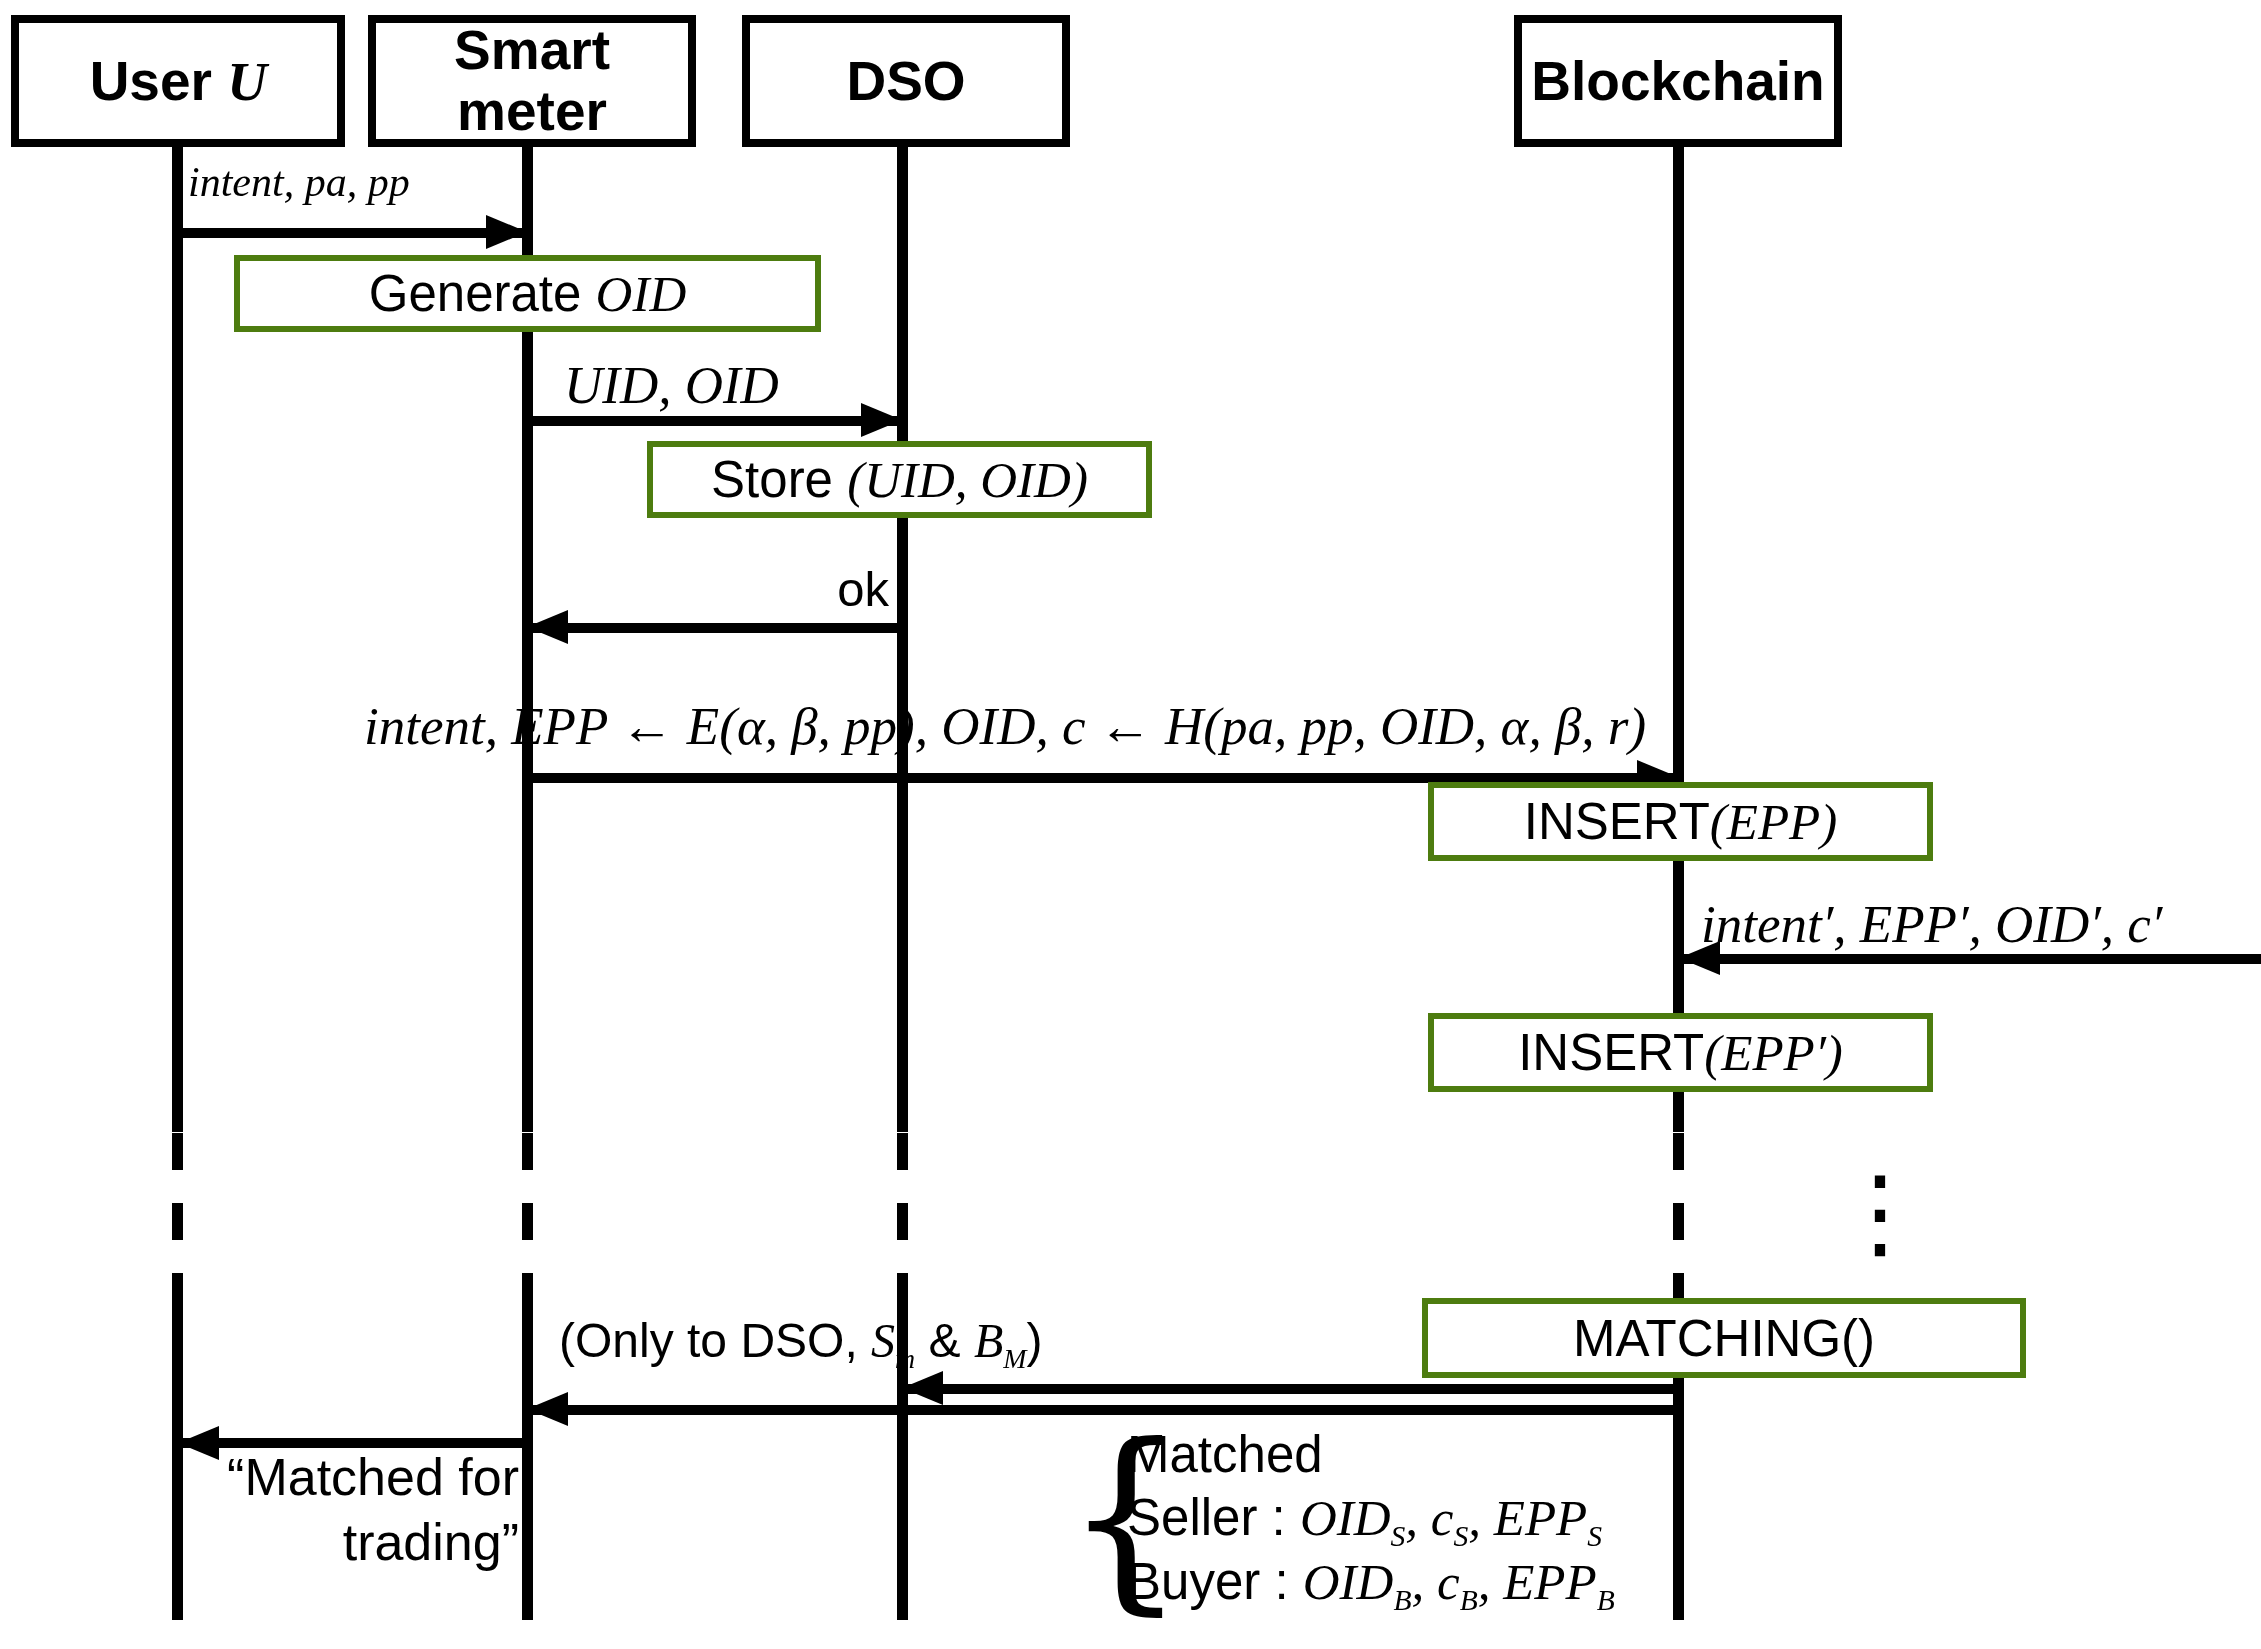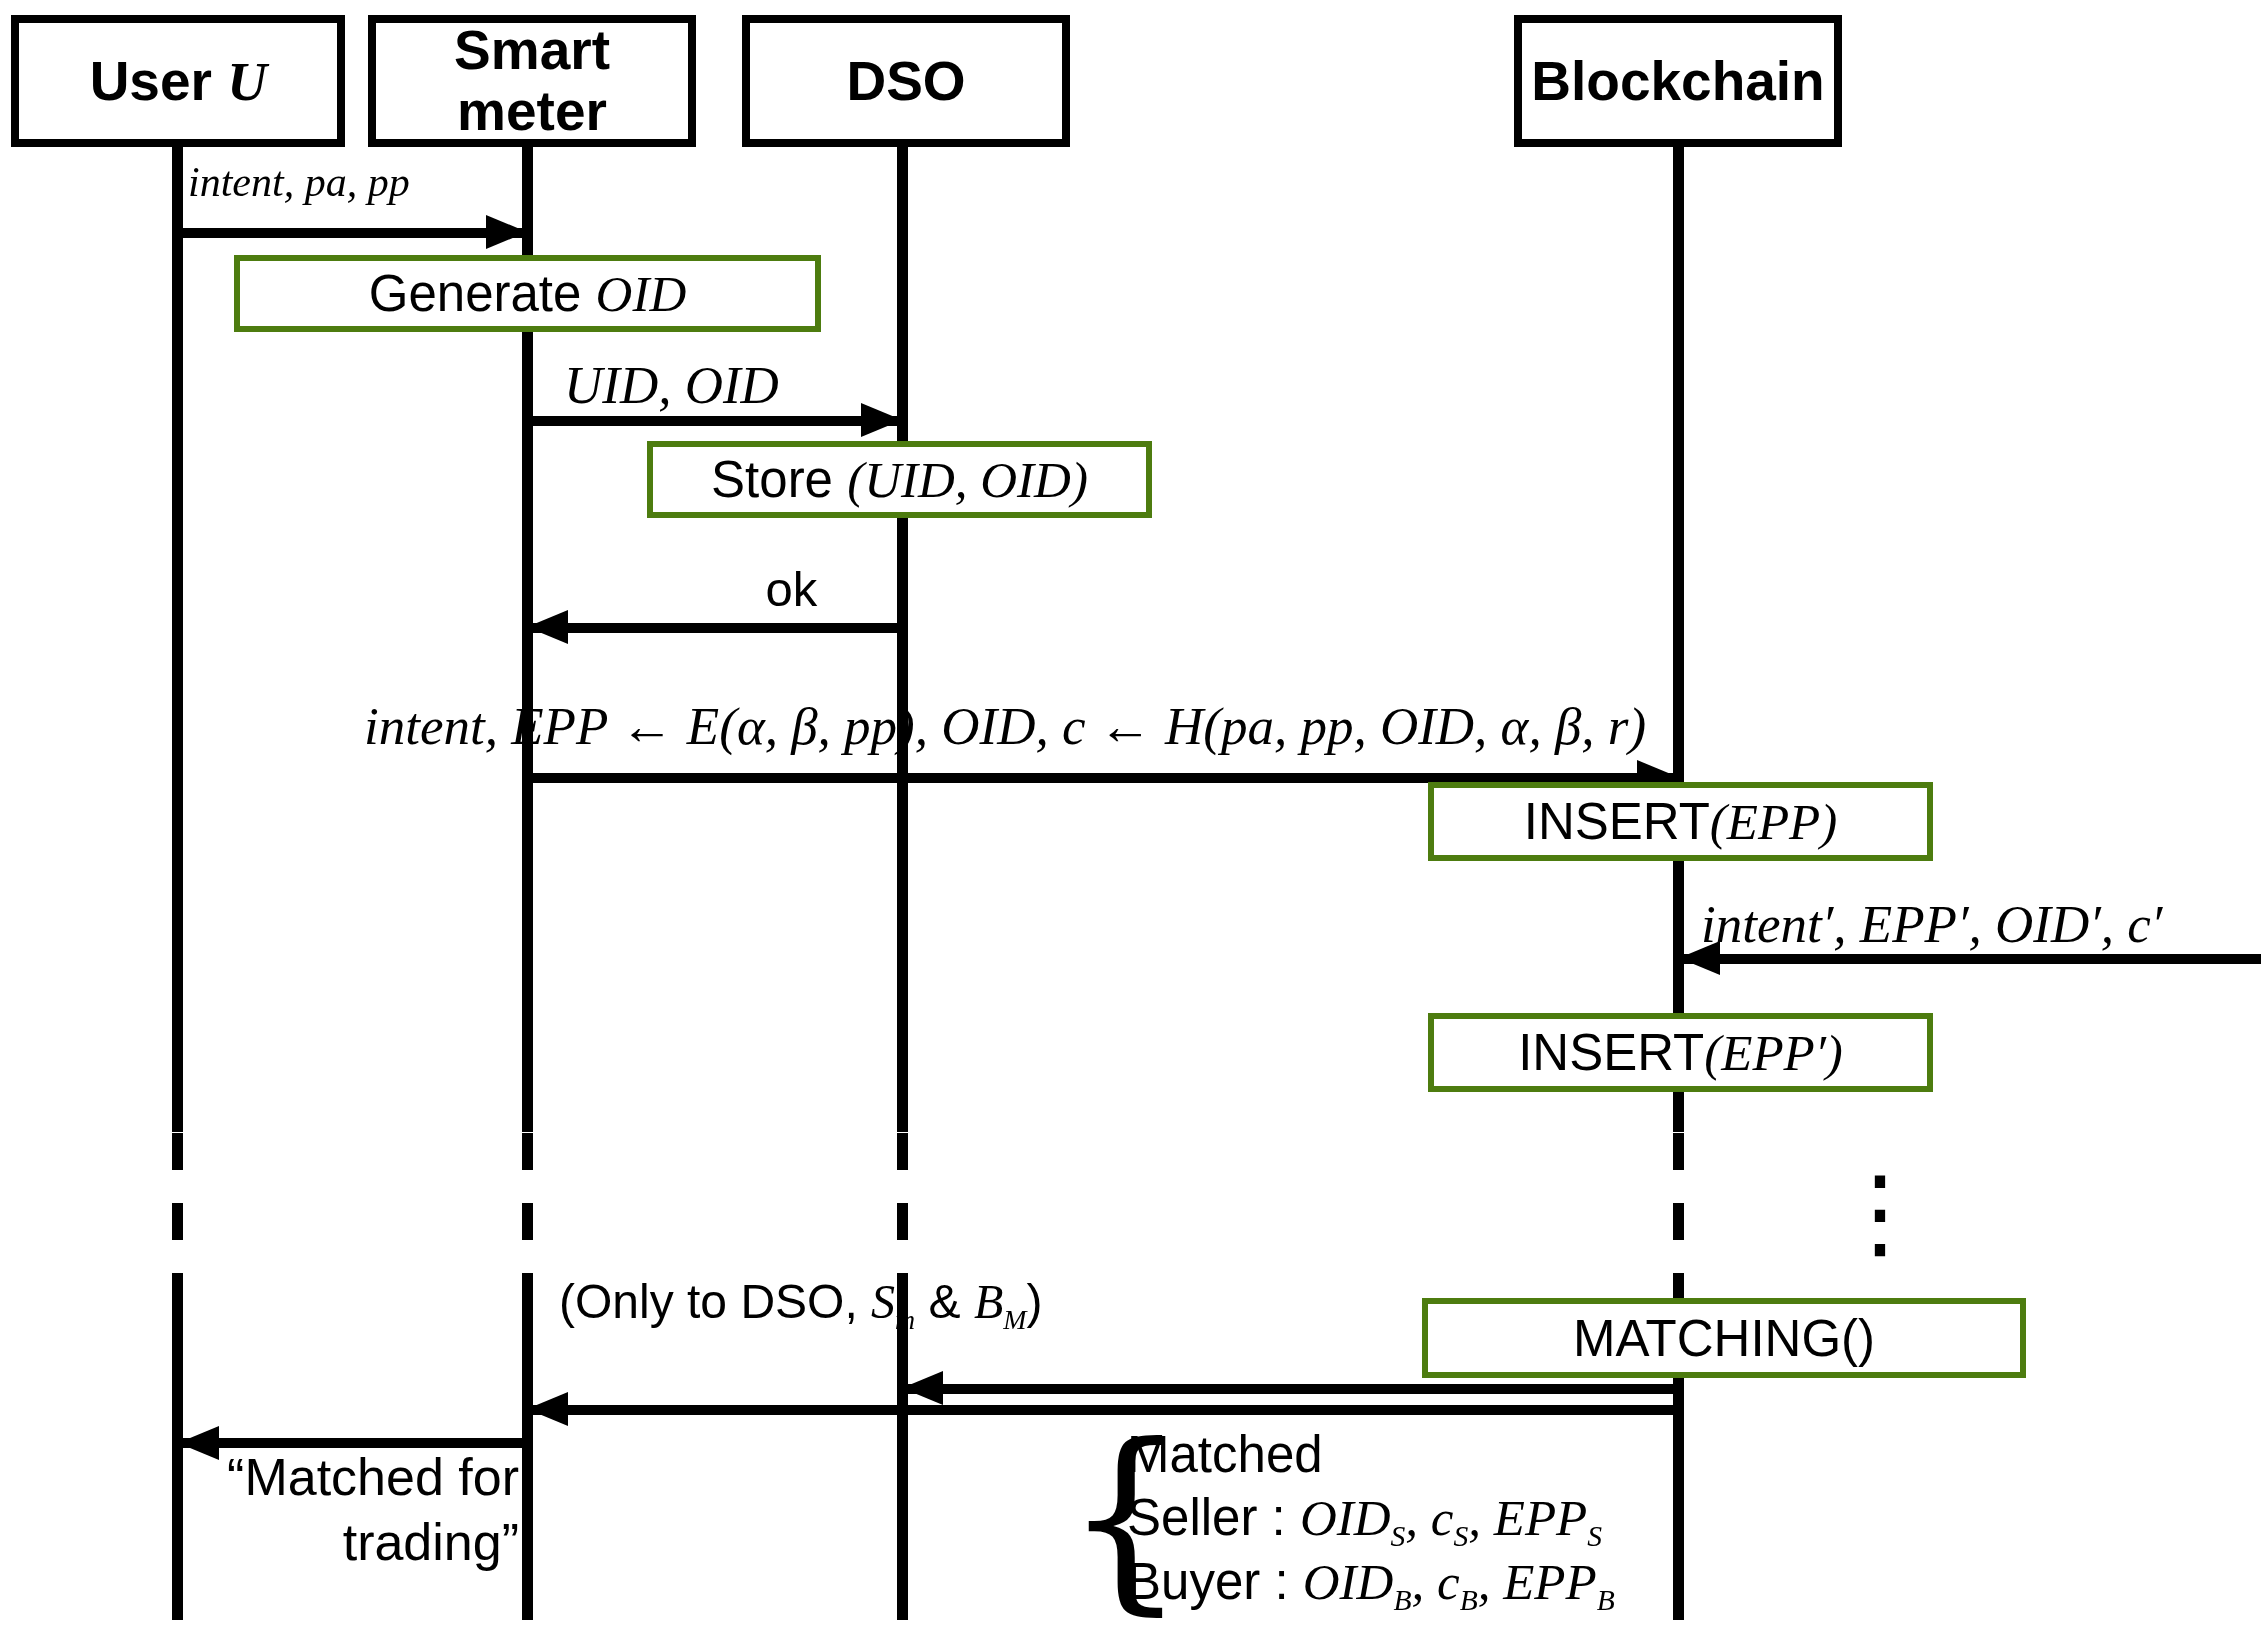--- a/index.html
+++ b/index.html
@@ -39,26 +39,26 @@
         border-bottom:17.4px solid transparent;}
   .head-r{border-left:41px solid #000;}
   .head-l{border-right:41px solid #000;}
 
   
   .lab{position:absolute;font-size:49px;line-height:1.05;white-space:nowrap;background:transparent;}
   .mm{font-family:"Liberation Serif","DejaVu Serif",serif;font-style:italic;}
   sub.mm{font-size:58%;line-height:0;}
   .lab-m1{left:188px;top:160px;font-size:42px;}
   .lab-m2{left:564px;top:358px;font-size:53px;}
-  .lab-ok{left:694px;top:564px;width:195px;text-align:center;}
+  .lab-ok{left:694px;top:564px;width:195px;text-align:right;}
   .lab-m3{left:364px;top:699px;font-size:53px;}
   .lab-m4{left:1701px;top:897px;font-size:53px;}
   .lab-ellipsis{left:1830px;top:1163px;font-size:100px;line-height:1;
                 font-family:"DejaVu Sans",sans-serif;}
-  .lab-m5{left:559px;top:1277px;font-size:48px;text-align:right;}
+  .lab-m5{left:559px;top:1316px;font-size:48px;text-align:right;}
   .lab-matched{left:145px;top:1445px;width:374px;text-align:right;font-size:52px;
                line-height:1.25;white-space:normal;}
   .brace{position:absolute;left:1065px;top:1420px;font-size:190px;line-height:0.98;
          font-family:"DejaVu Serif",serif;transform:scaleY(1.05);transform-origin:top left;}
   .lab-results{left:1127px;top:1423px;font-size:51px;line-height:1.24;}
 </style>
 </head>
 <body>
 
 <div class="stage">

